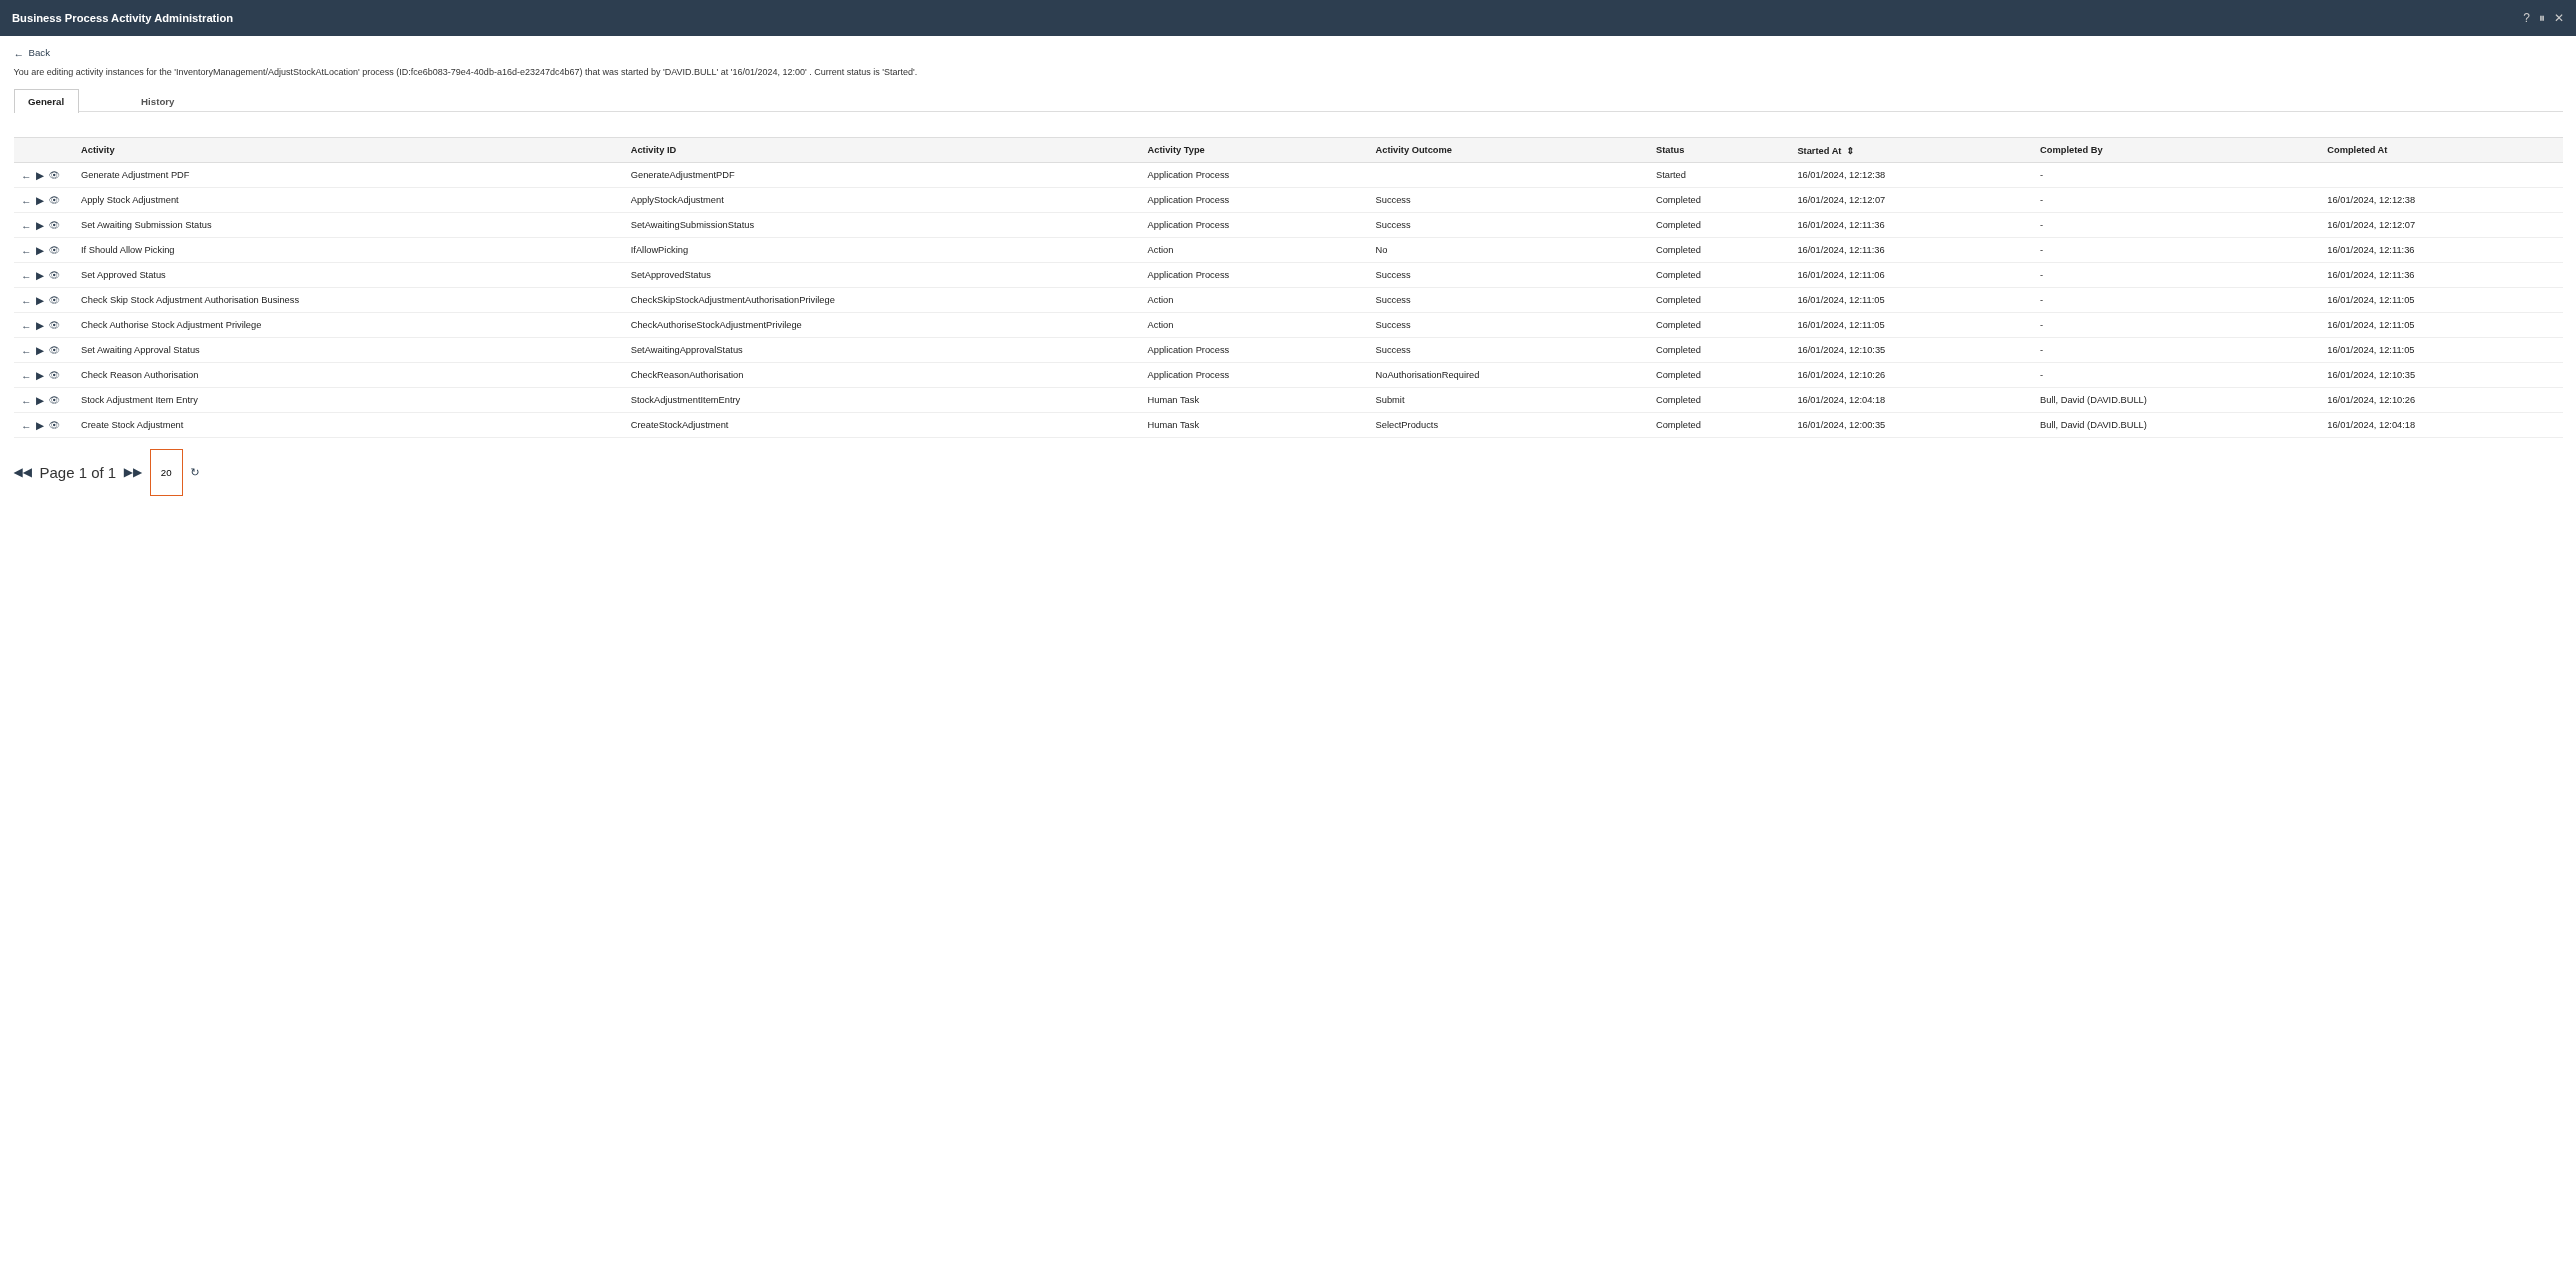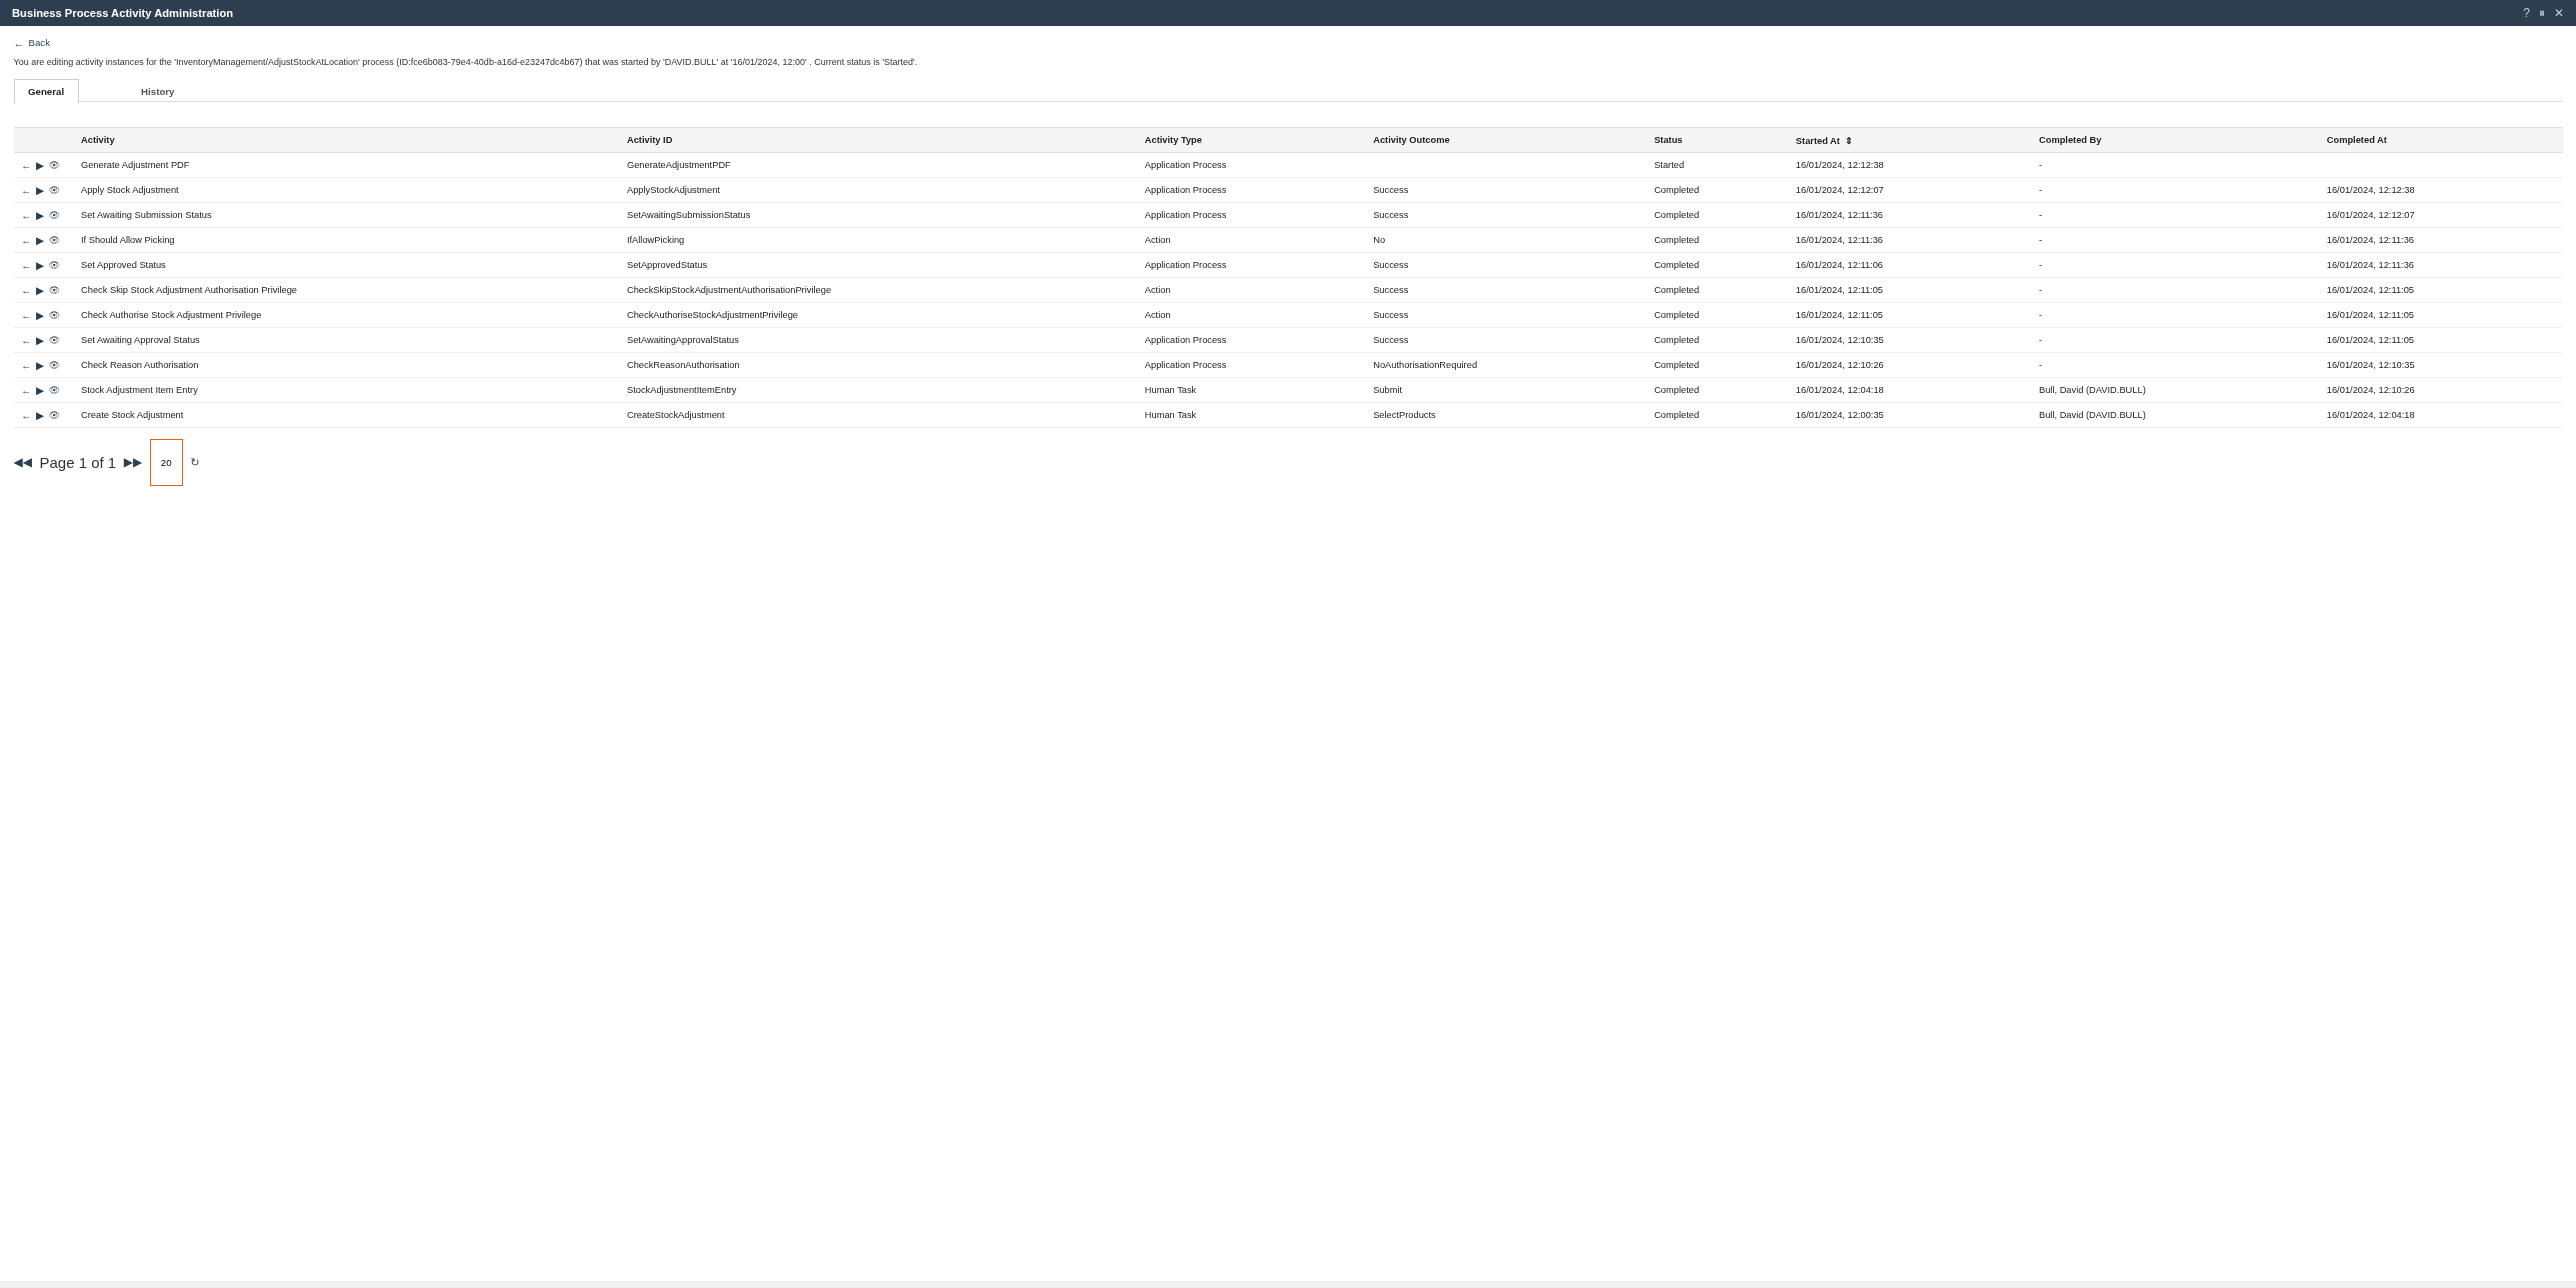--- a/index.html
+++ b/index.html
@@ -2,21 +2,21 @@
 <html style="font-size:12px"><head>
   <meta charset="utf-8">
   <style>
     * { box-sizing: border-box; margin: 0; padding: 0; }
     body { font-family: Arial, sans-serif; font-size: 9.7px; background: #f0f0f0; color: #222; }
 
     .title-bar {
       background: #2d3e50;
       color: #fff;
       padding: 0 12px;
-      height: 26px;
+      height: 36px;
       display: flex;
       align-items: center;
       justify-content: space-between;
     }
     .title-bar-title { font-size: 11.2px; font-weight: bold; }
     .title-bar-controls { display: flex; gap: 9px; align-items: center; }
     .title-bar-controls span { color: #ccc; cursor: pointer; font-size: 12px; }
 
     .main-content { background: #fff; margin: 0; padding: 10.5px 13.5px; min-height: calc(100vh - 33px); }
 
@@ -195,21 +195,21 @@
             <td>16/01/2024, 12:11:36</td>
           </tr>
           <tr>
             <td>
     <div class="action-icons">
       <span class="action-icon" title="Revert">←</span>
       <span class="action-icon" title="Play">▶</span>
       <span class="action-icon" title="View" style="font-size:9px;">👁</span>
     </div>
   </td>
-            <td>Check Skip Stock Adjustment Authorisation Privilege</td>
+            <td>Check Skip Stock Adjustment Authorisation Business</td>
             <td>CheckSkipStockAdjustmentAuthorisationPrivilege</td>
             <td>Action</td>
             <td>Success</td>
             <td>Completed</td>
             <td>16/01/2024, 12:11:05</td>
             <td>-</td>
             <td>16/01/2024, 12:11:05</td>
           </tr>
           <tr>
             <td>

